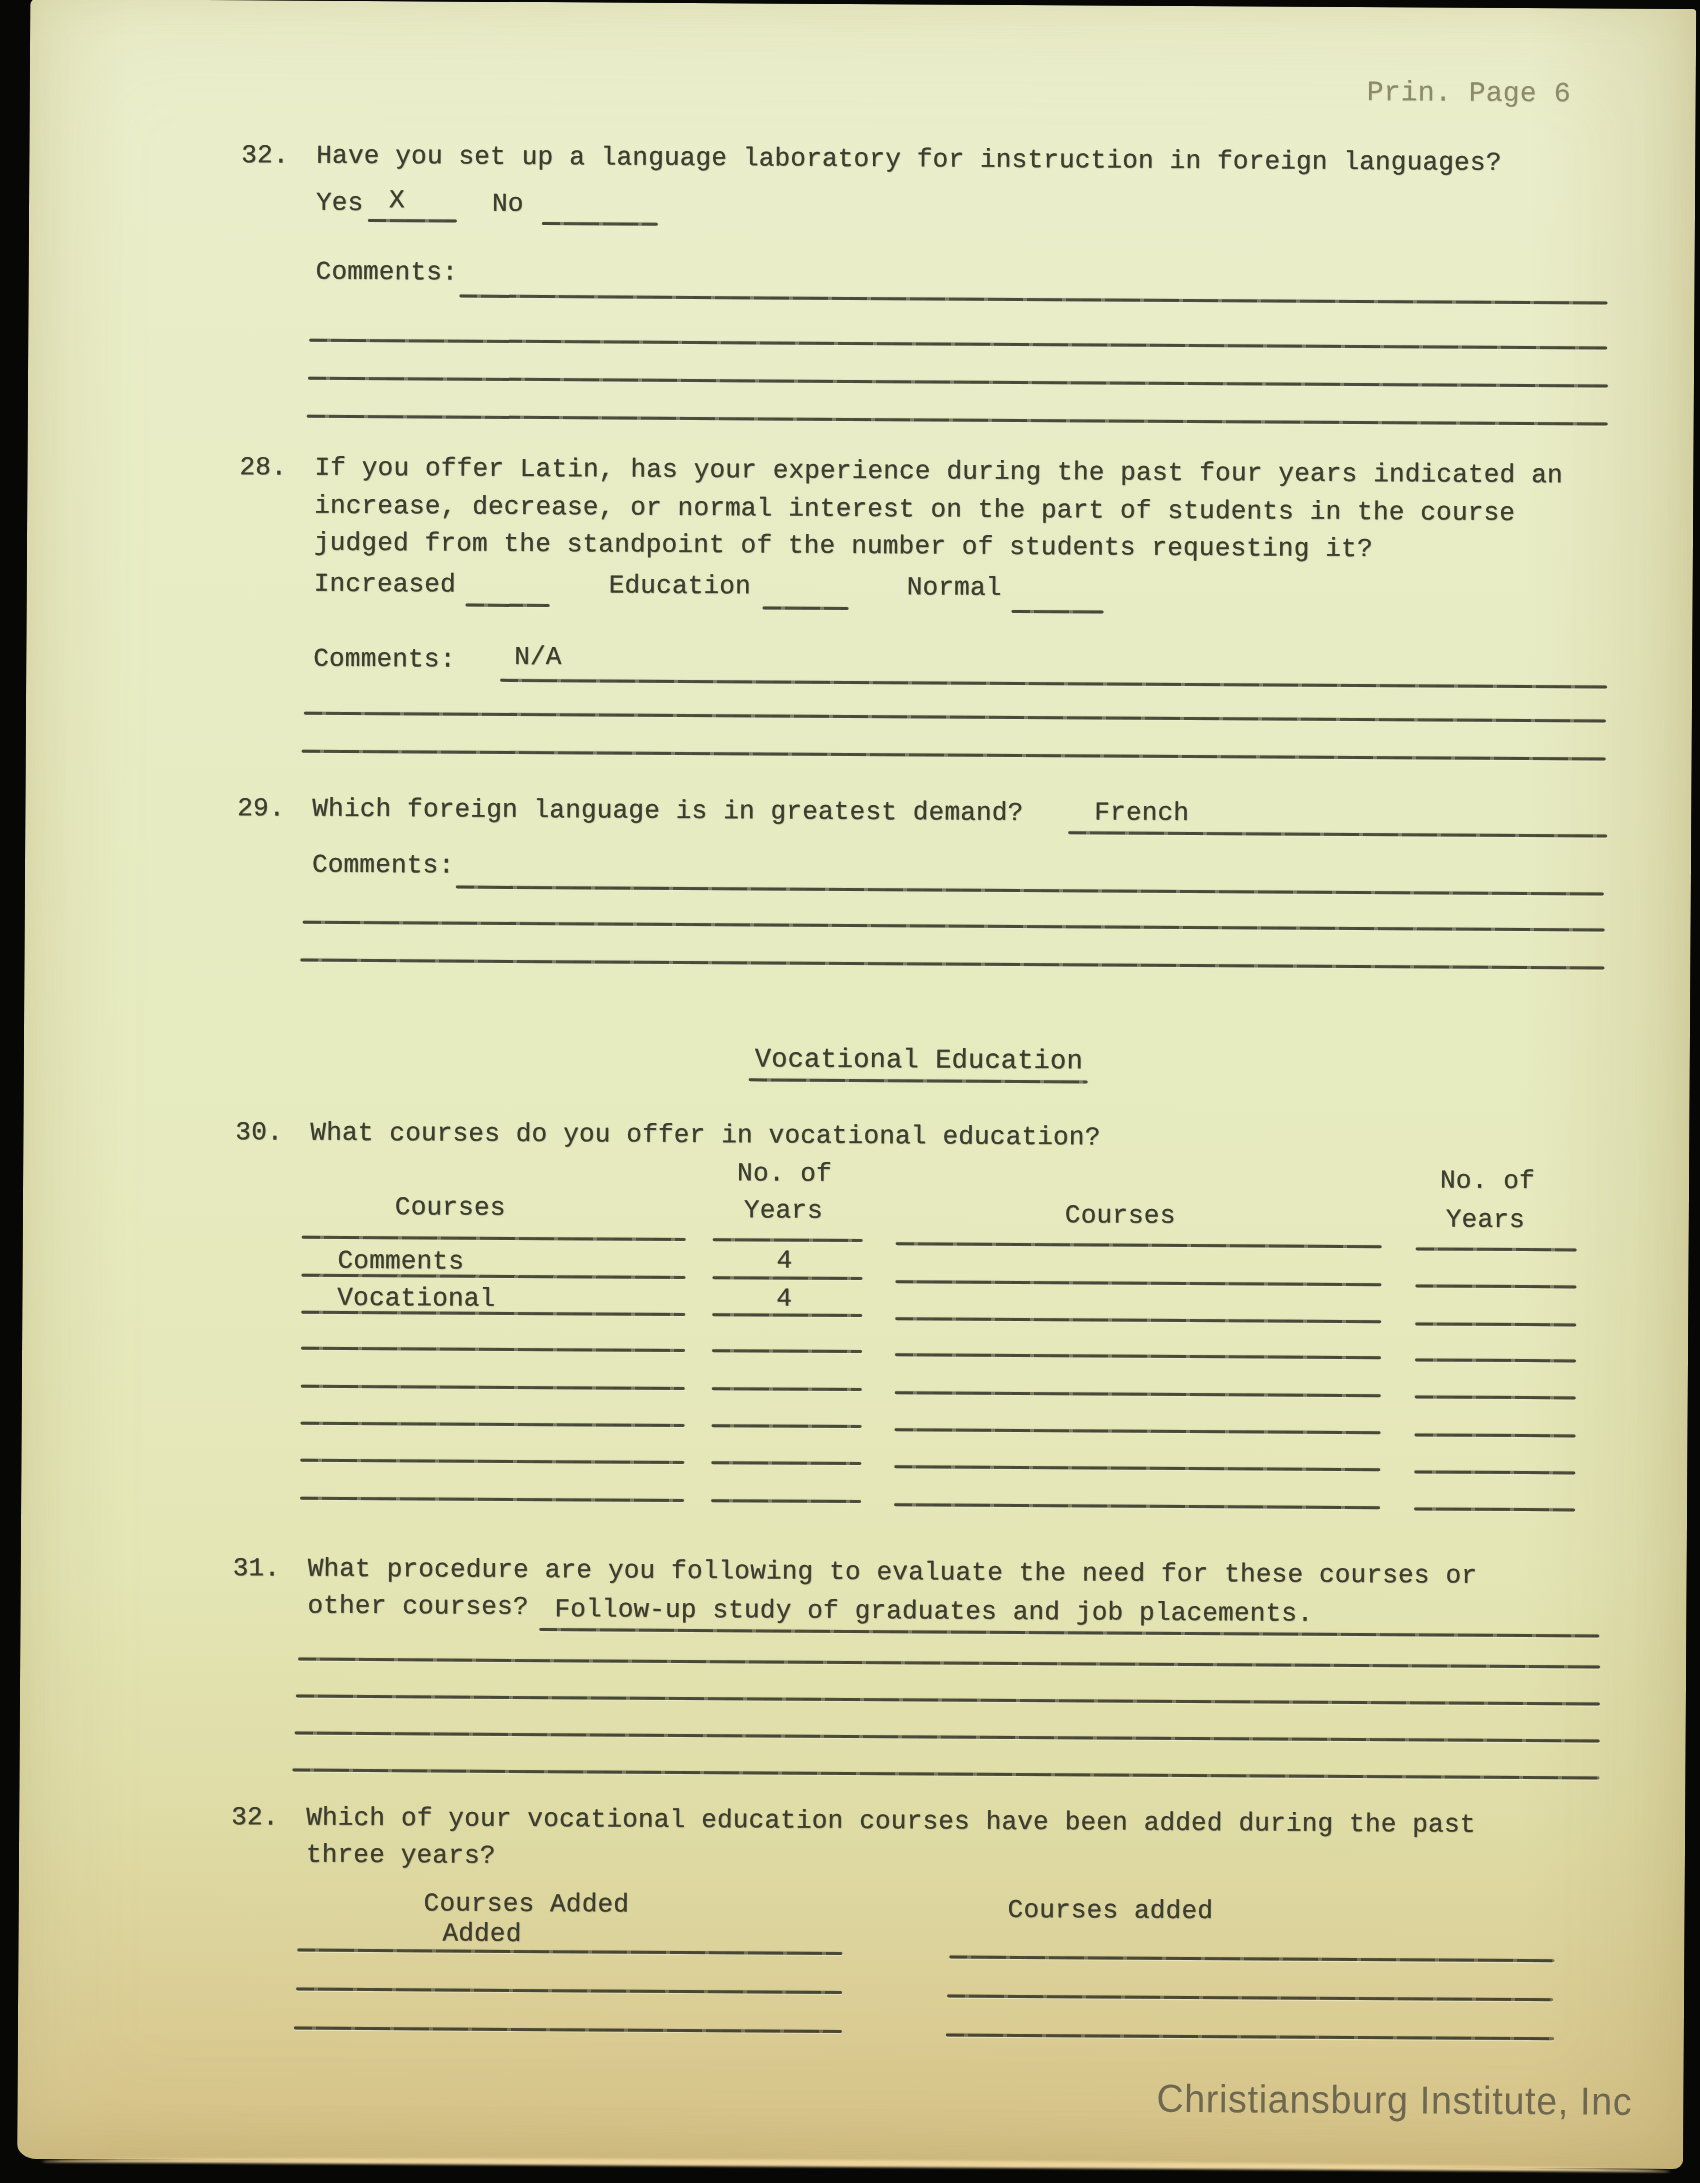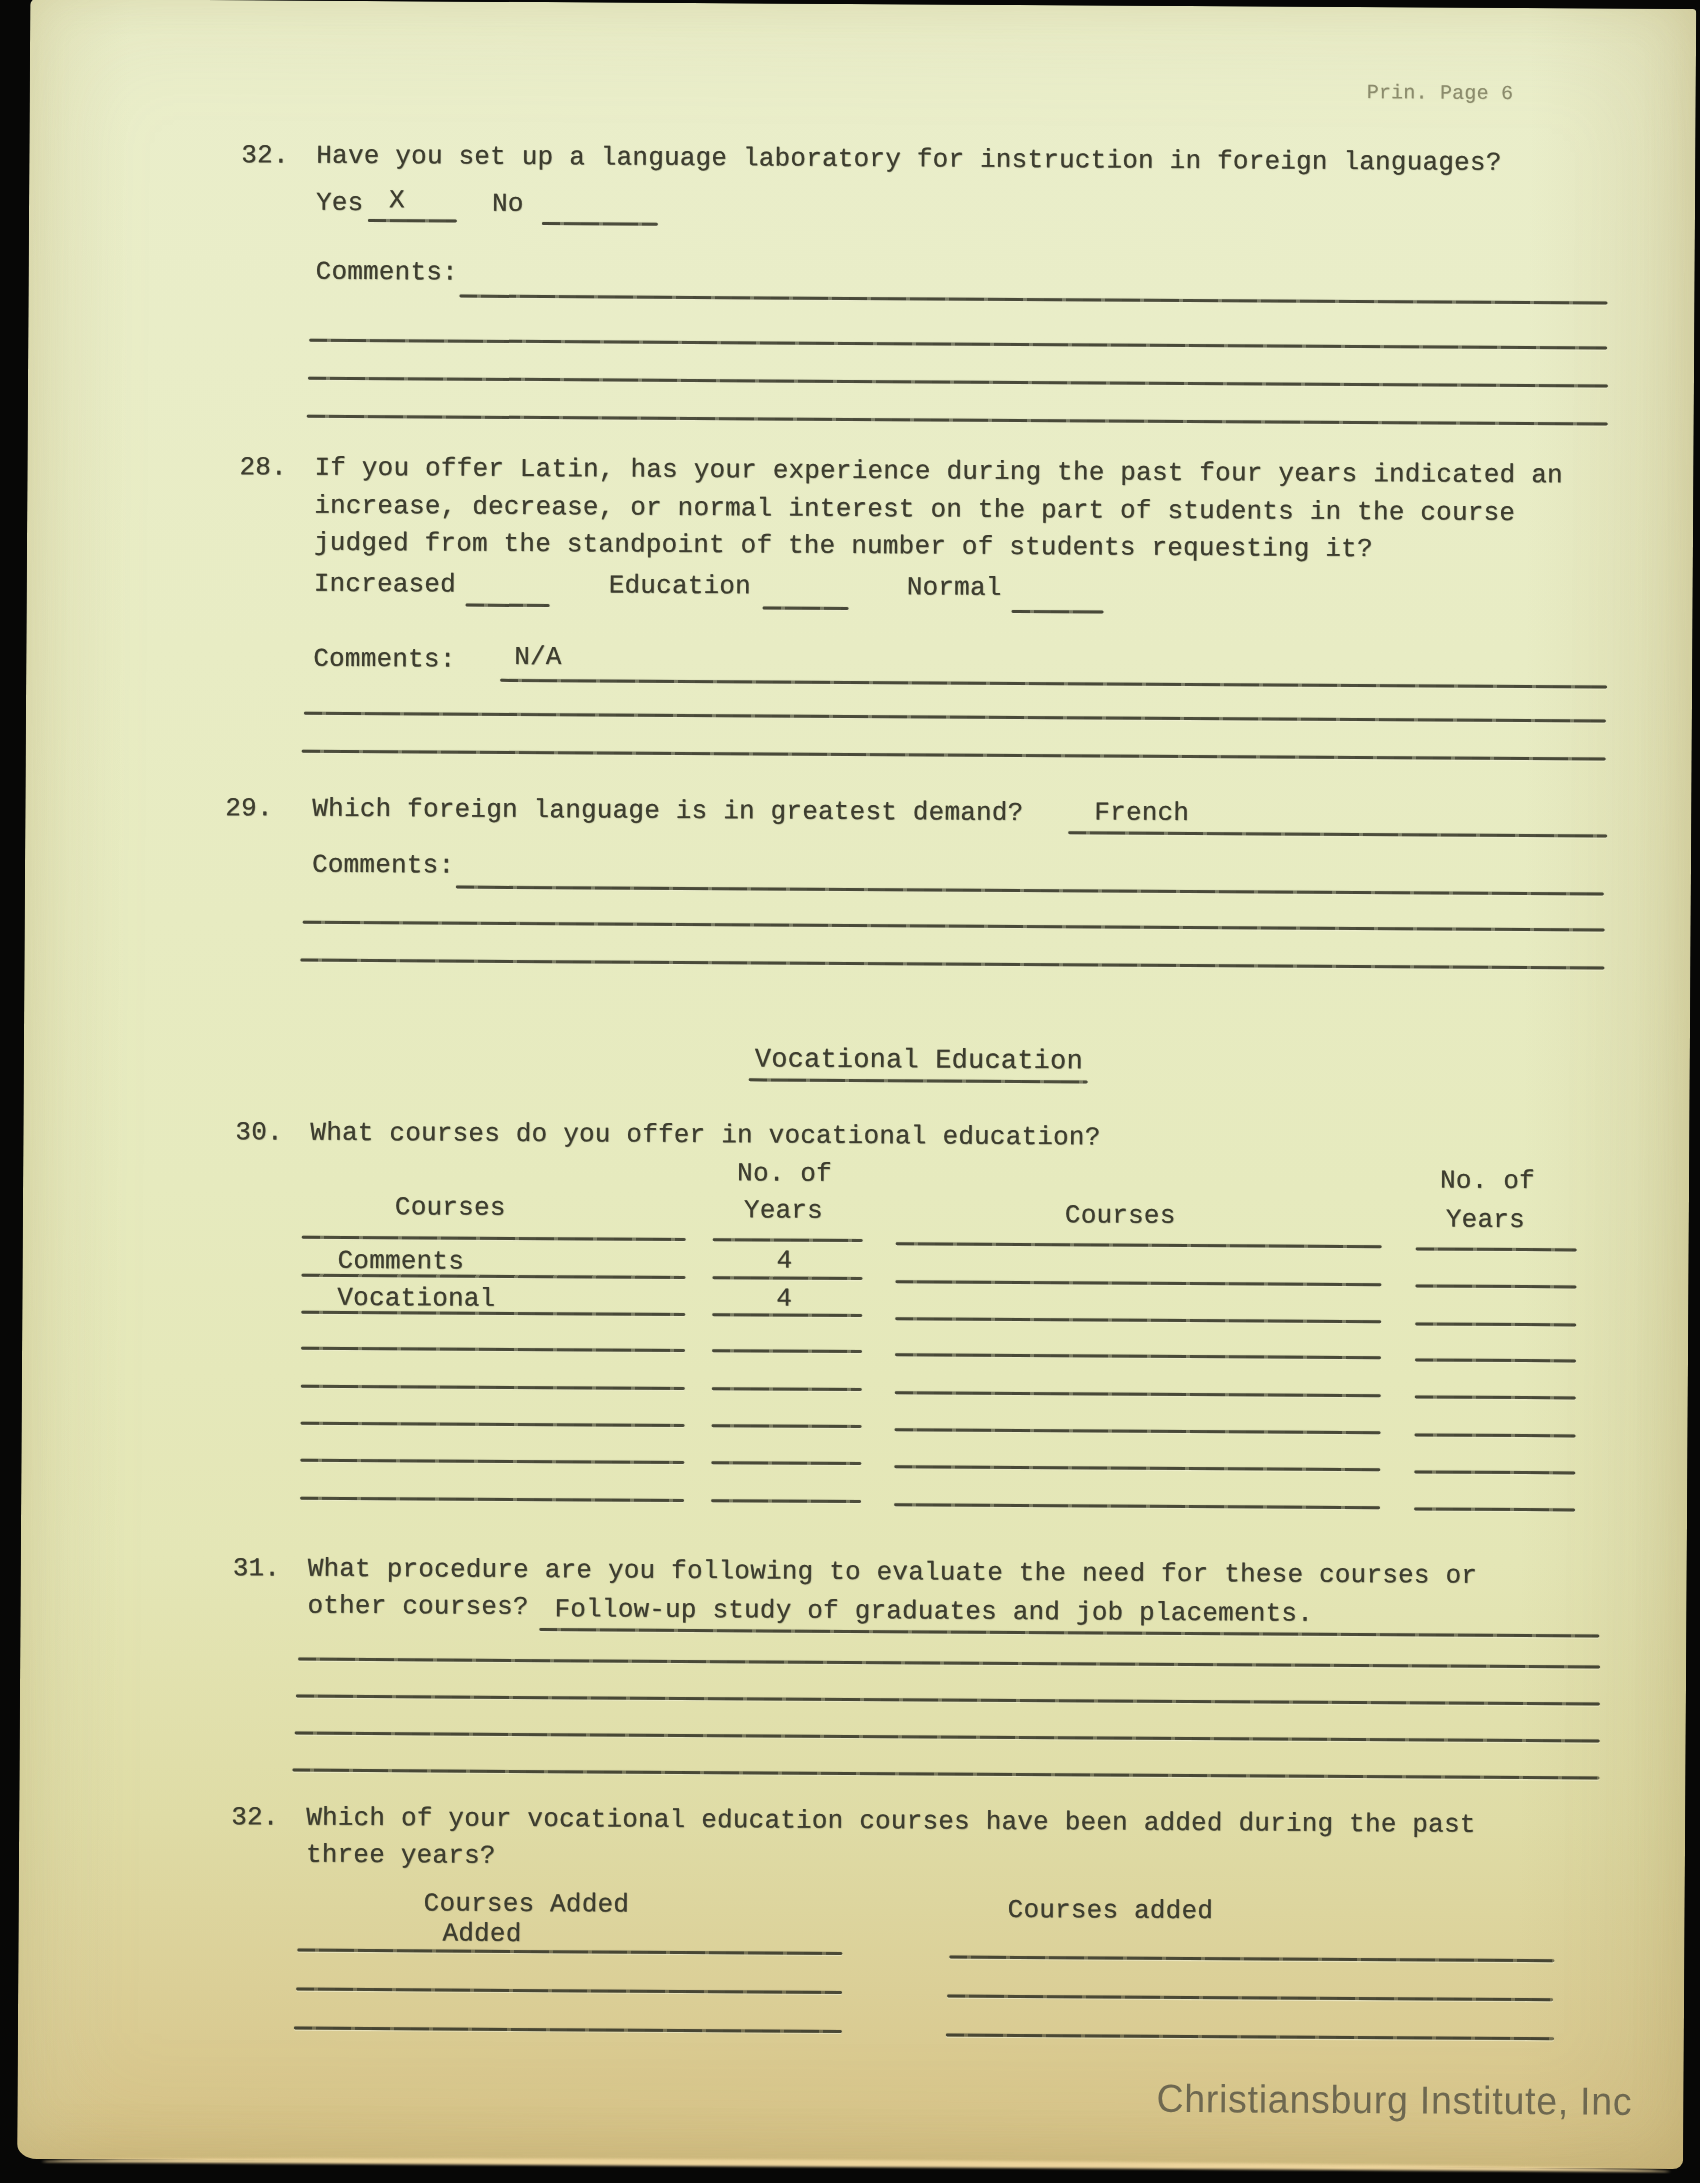--- a/index.html
+++ b/index.html
@@ -44,21 +44,21 @@
     font-size:39px;color:rgba(104,99,77,0.95);letter-spacing:0.8px;
     transform:scaleX(0.96);transform-origin:left;text-shadow:none;
   }
 </style>
 </head>
 <body>
 
 <div class="paper">
   <div class="content">
 
-    <div class="t faded" style="left:1337px;top:72px;font-size:20px">Prin. Page 6</div>
+    <div class="t faded" style="left:1337px;top:72px;font-size:28px">Prin. Page 6</div>
 
     <div class="t" style="left:212px;top:141px">32.</div>
     <div class="t" style="left:287px;top:141px">Have you set up a language laboratory for instruction in foreign languages?</div>
     <div class="t" style="left:287px;top:188px">Yes</div>
     <div class="t" style="left:360px;top:185px">X</div>
     <div class="ln" style="left:339px;top:218px;width:89px"></div>
     <div class="t" style="left:463px;top:188px">No</div>
     <div class="ln" style="left:513px;top:220px;width:116px"></div>
     <div class="t" style="left:287px;top:257px">Comments:</div>
     <div class="t" style="left:450px;top:258px"></div>
@@ -76,21 +76,21 @@
     <div class="t" style="left:582px;top:569px">Education</div>
     <div class="ln" style="left:736px;top:603px;width:86px"></div>
     <div class="t" style="left:880px;top:569px">Normal</div>
     <div class="ln" style="left:985px;top:605px;width:92px"></div>
     <div class="t" style="left:287px;top:644px">Comments:</div>
     <div class="t" style="left:488px;top:641px">N/A</div>
     <div class="ln" style="left:474px;top:677px;width:1107px"></div>
     <div class="ln" style="left:278px;top:711px;width:1302px"></div>
     <div class="ln" style="left:276px;top:749px;width:1304px"></div>
 
-    <div class="t" style="left:200px;top:794px">29.</div>
+    <div class="t" style="left:212px;top:794px">29.</div>
     <div class="t" style="left:287px;top:794px">Which foreign language is in greatest demand?</div>
     <div class="t" style="left:1069px;top:793px">French</div>
     <div class="ln" style="left:1043px;top:826px;width:539px"></div>
     <div class="t" style="left:287px;top:850px">Comments:</div>
     <div class="t" style="left:450px;top:851px"></div>
     <div class="ln" style="left:431px;top:884px;width:1148px"></div>
     <div class="ln" style="left:278px;top:920px;width:1302px"></div>
     <div class="ln" style="left:276px;top:958px;width:1304px"></div>
 
     <div class="t heading" style="left:731px;top:1042px;font-size:27px">Vocational Education</div>

